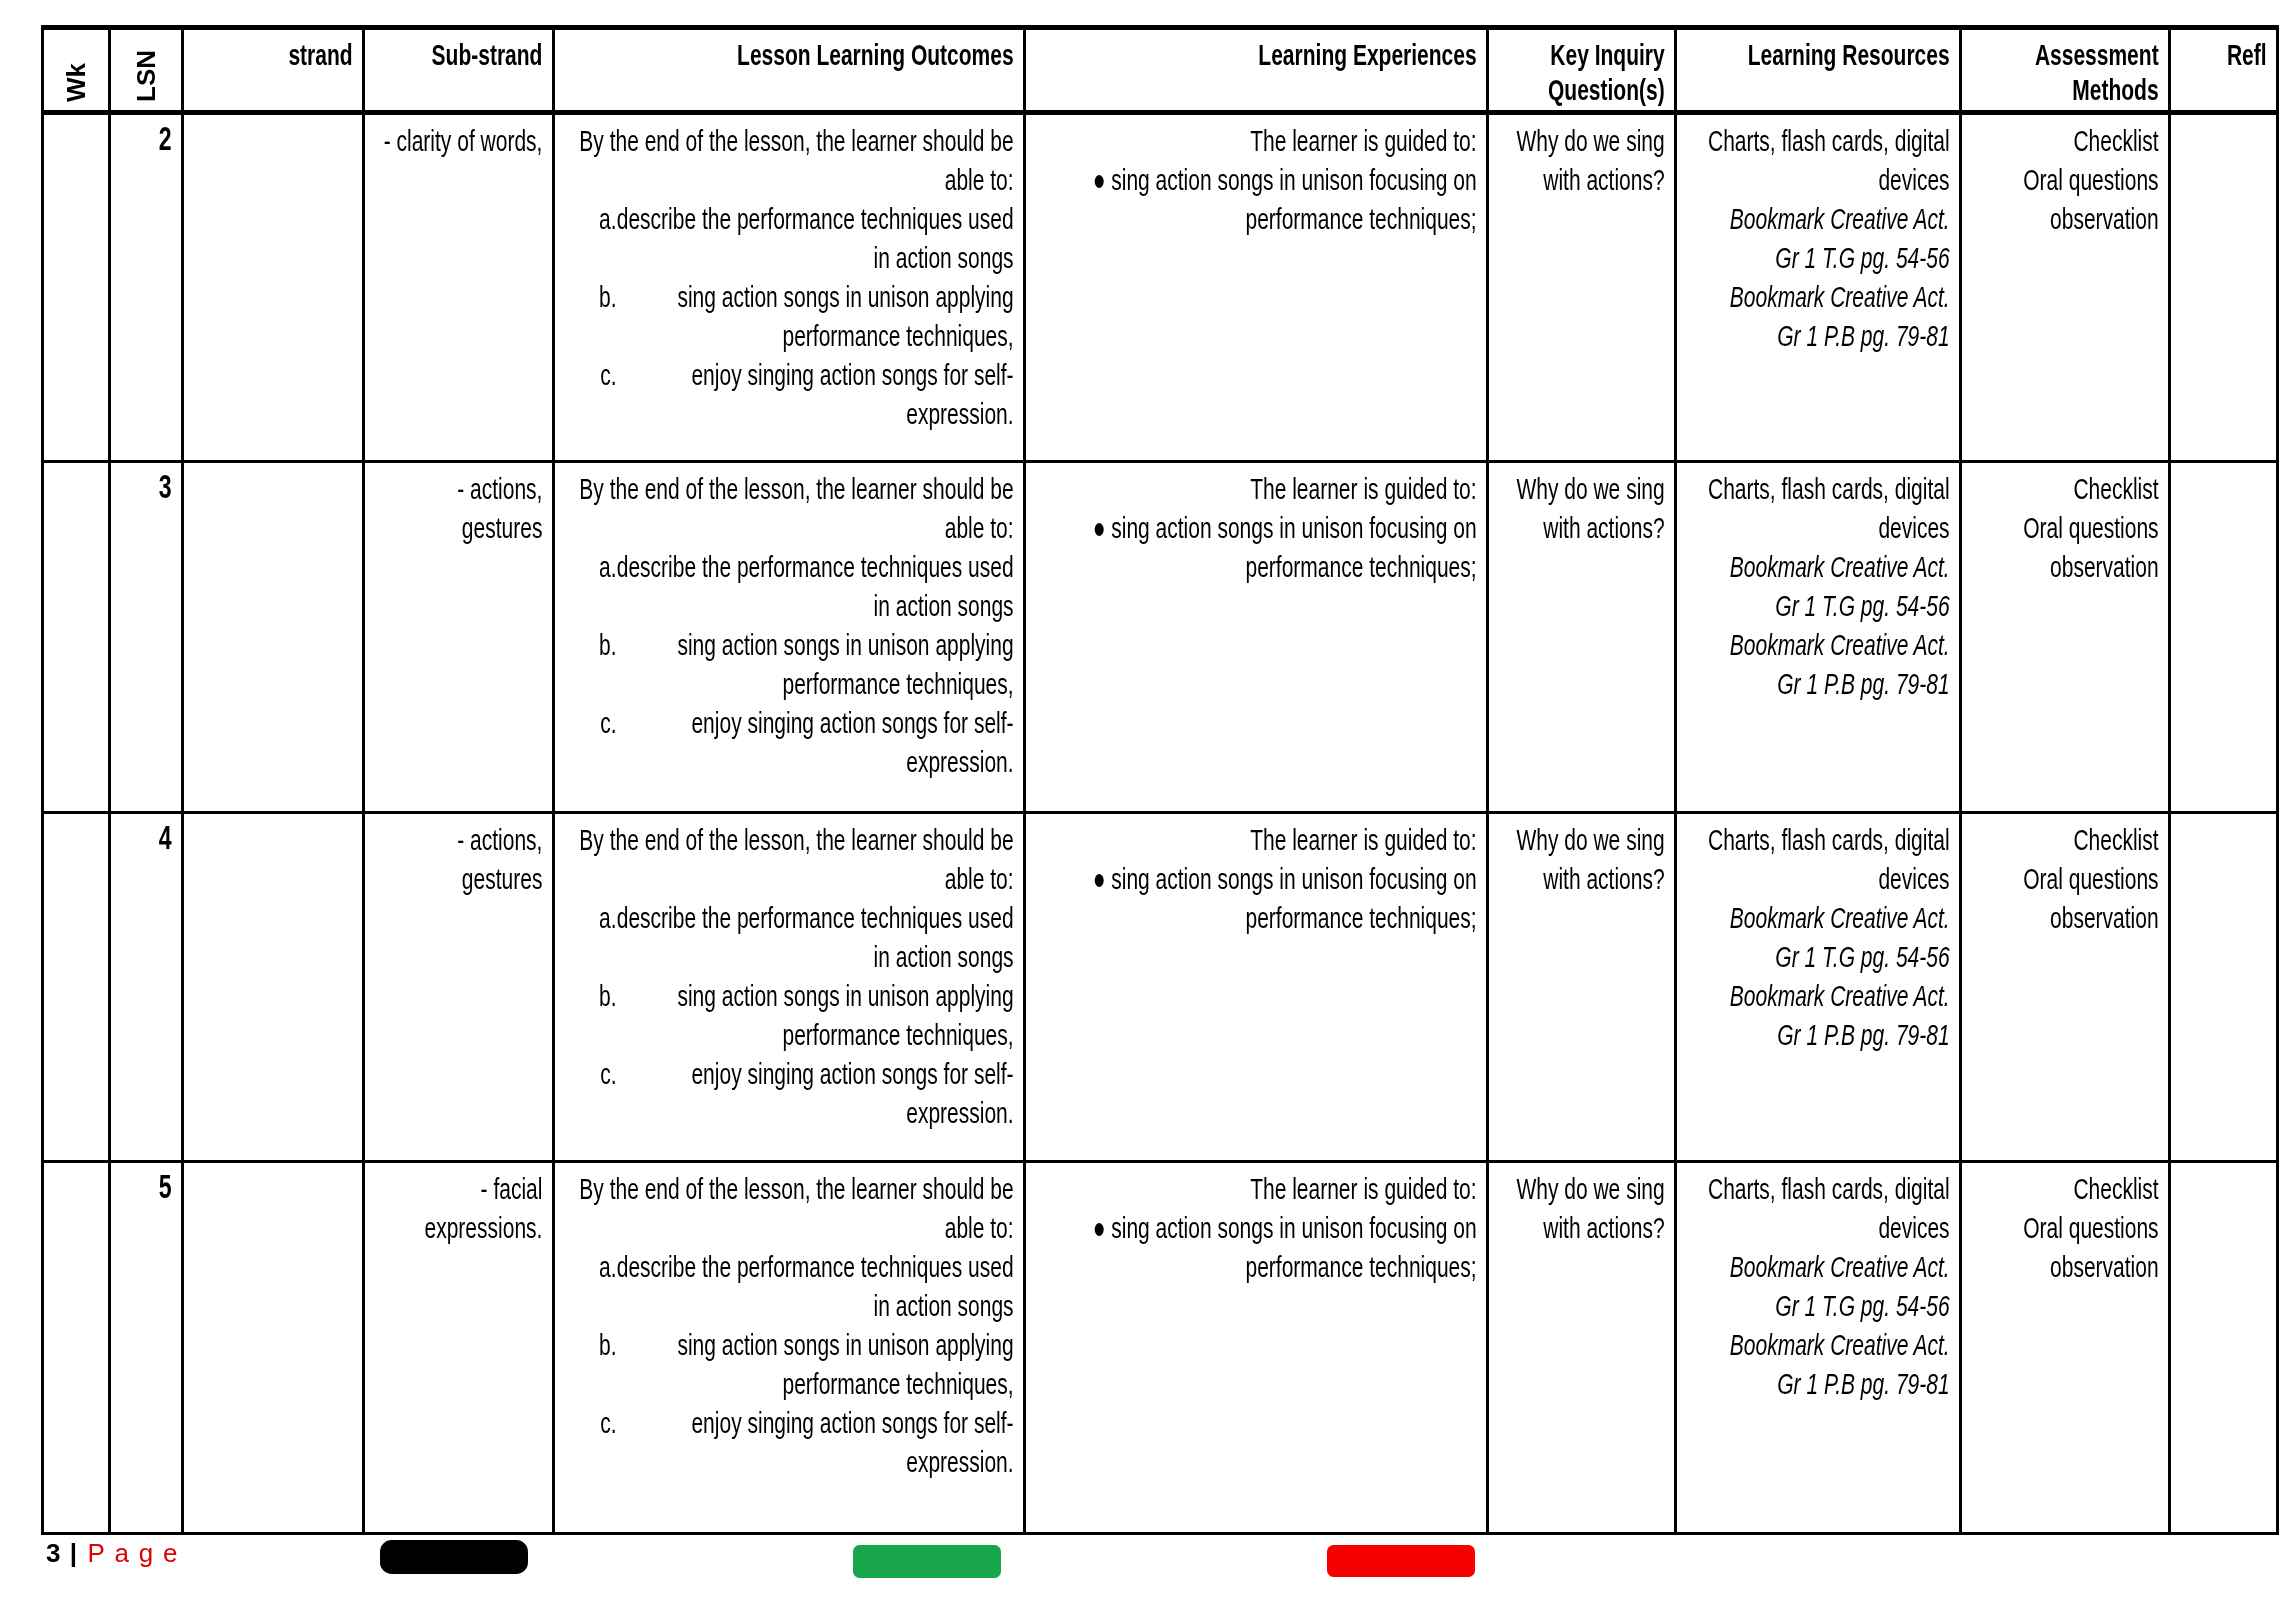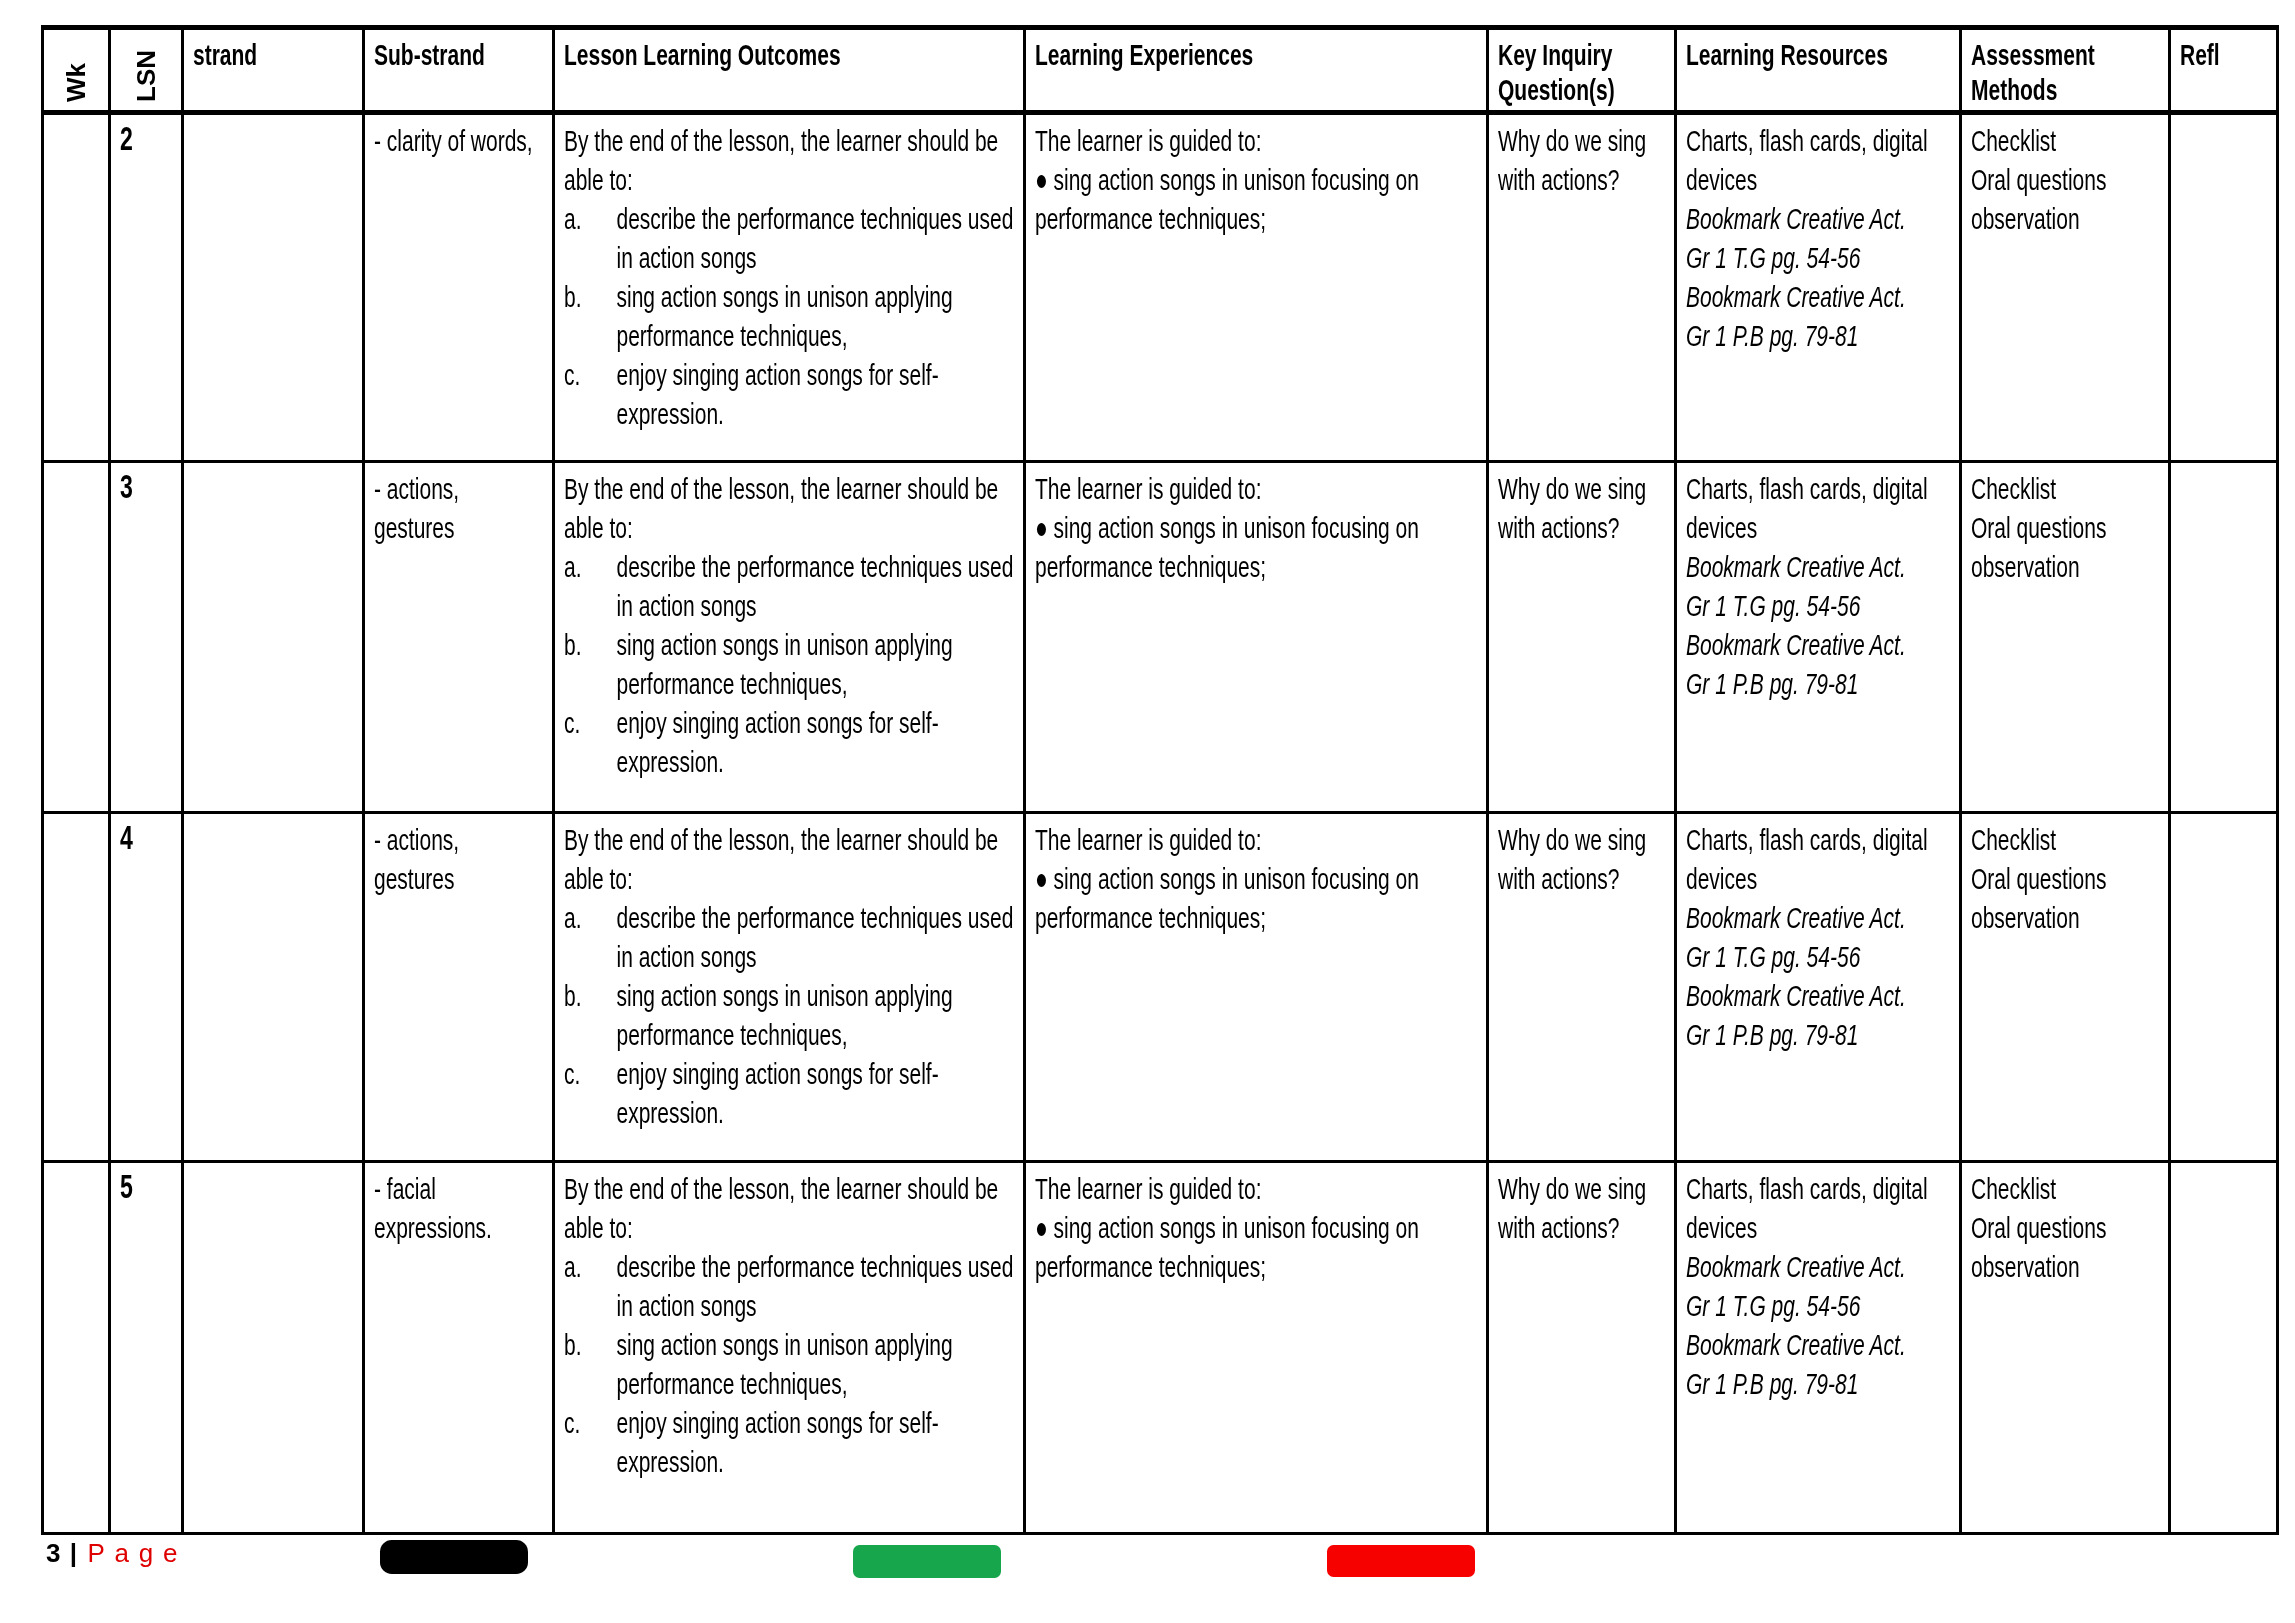--- a/index.html
+++ b/index.html
@@ -9,21 +9,21 @@
   }
 
   
   table.grid {
     position:absolute; left:41px; top:25px;
     border-collapse:collapse; table-layout:fixed;
     border:3.9px solid #000; border-top-width:5.9px;
   }
   table.grid td, table.grid th {
     border:3.3px solid #000; vertical-align:top; padding:6.5px 9.2px 0 9.2px;
-    font-weight:normal; text-align:left; overflow:hidden;
+    font-weight:normal; text-align:right; overflow:hidden;
   }
   table.grid thead th { border-bottom:5.9px solid #000; height:73px; }
   tr.r1 { height:349px; } tr.r2 { height:351px; }
   tr.r3 { height:349px; } tr.r4 { height:372px; }
 
   
   .cw {
     width:142.857%; transform:scaleX(0.7); transform-origin:left top;
     font-size:30px; line-height:39px; letter-spacing:0;
   }

